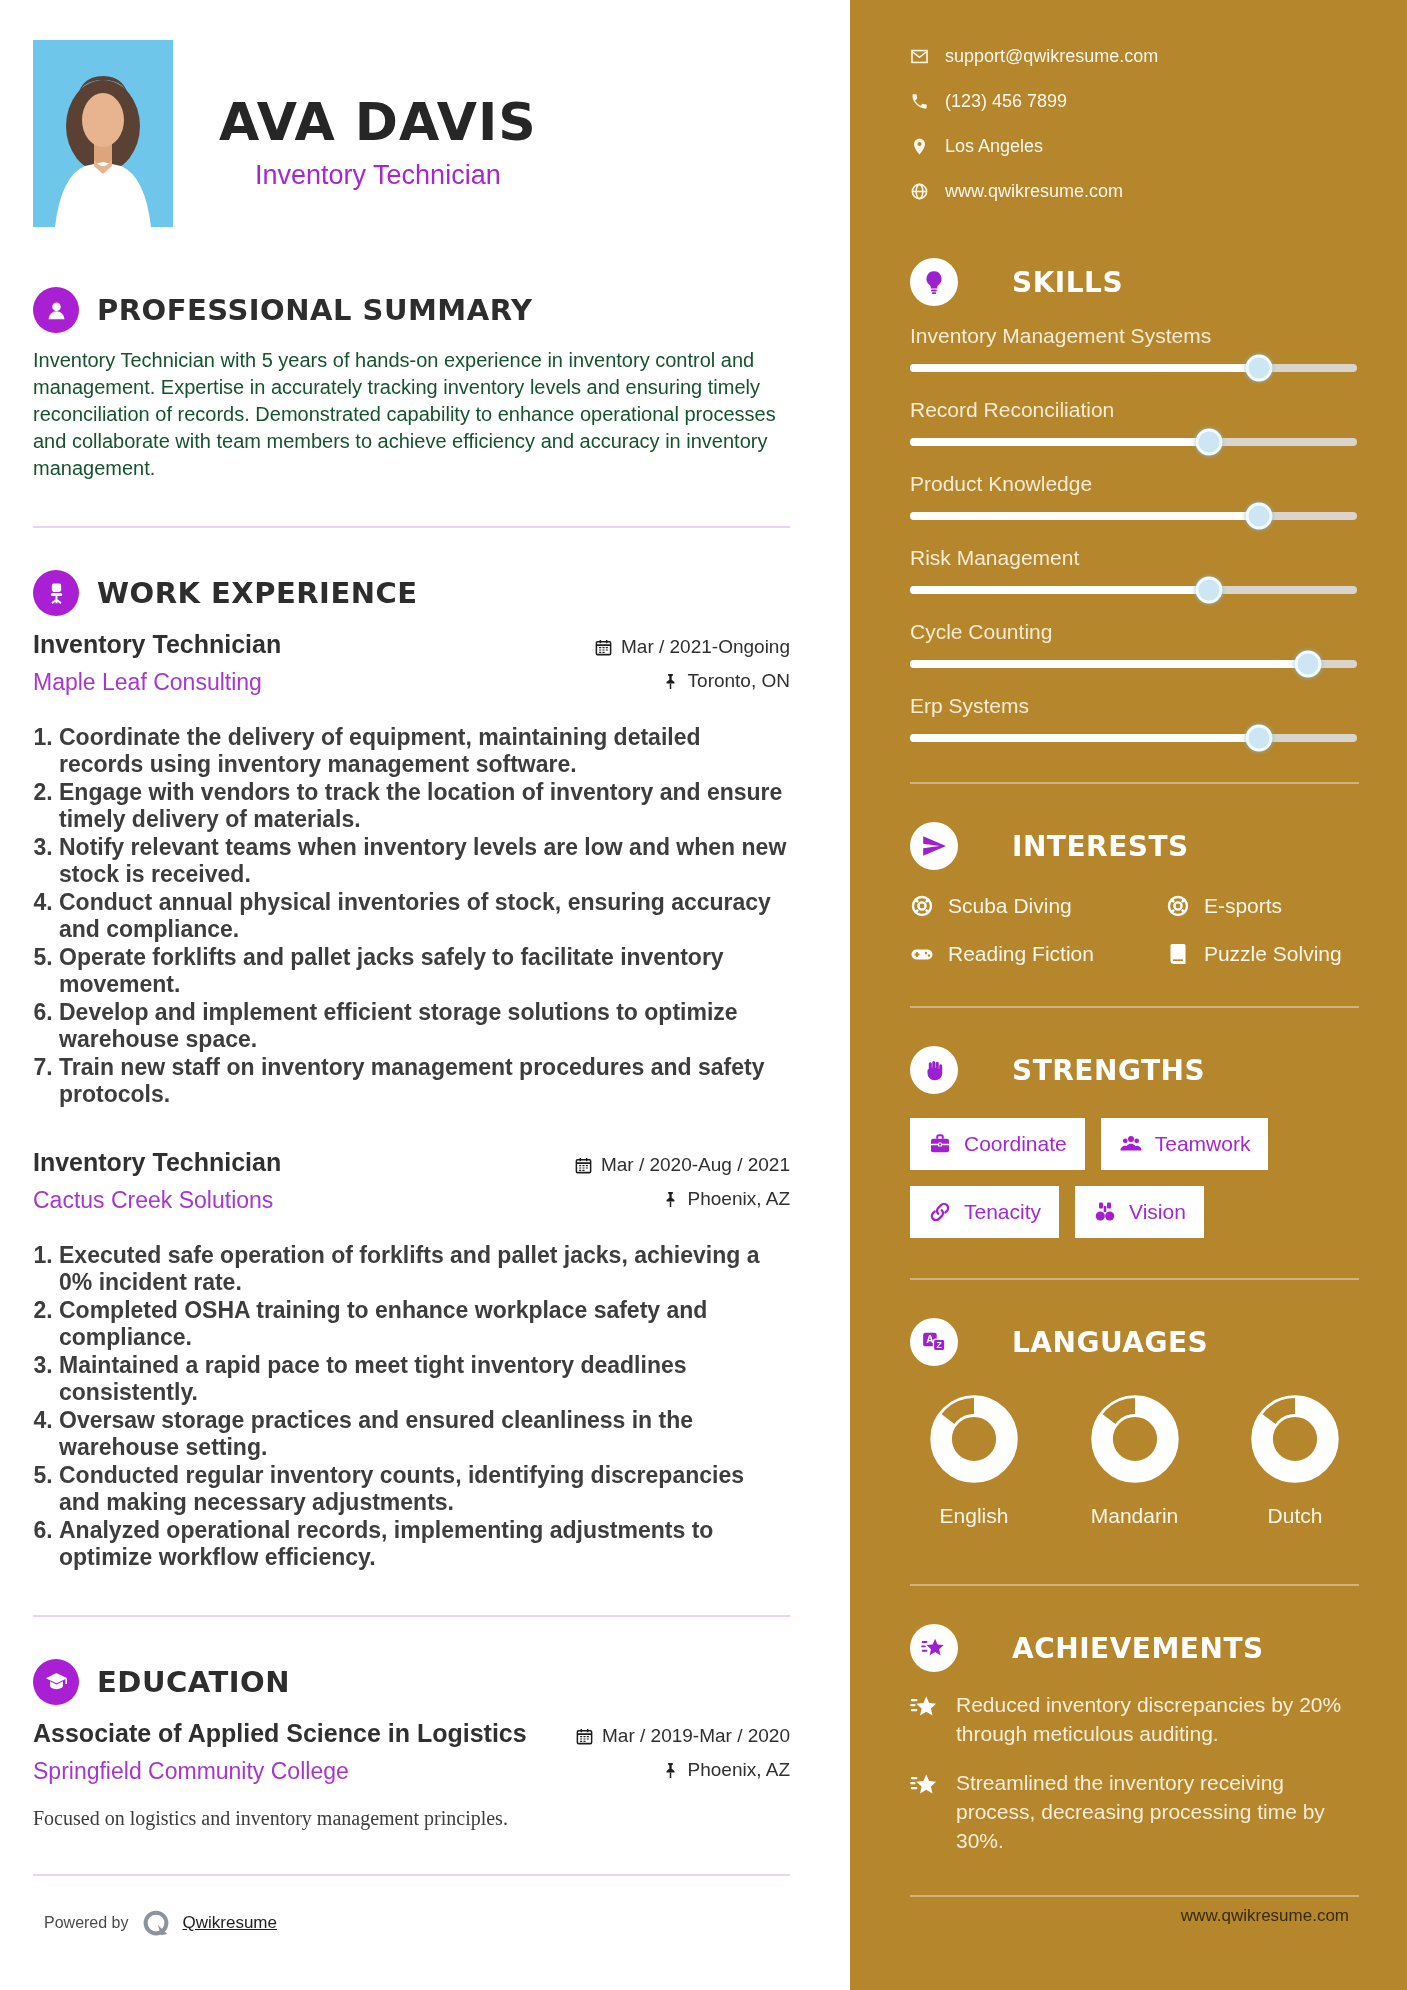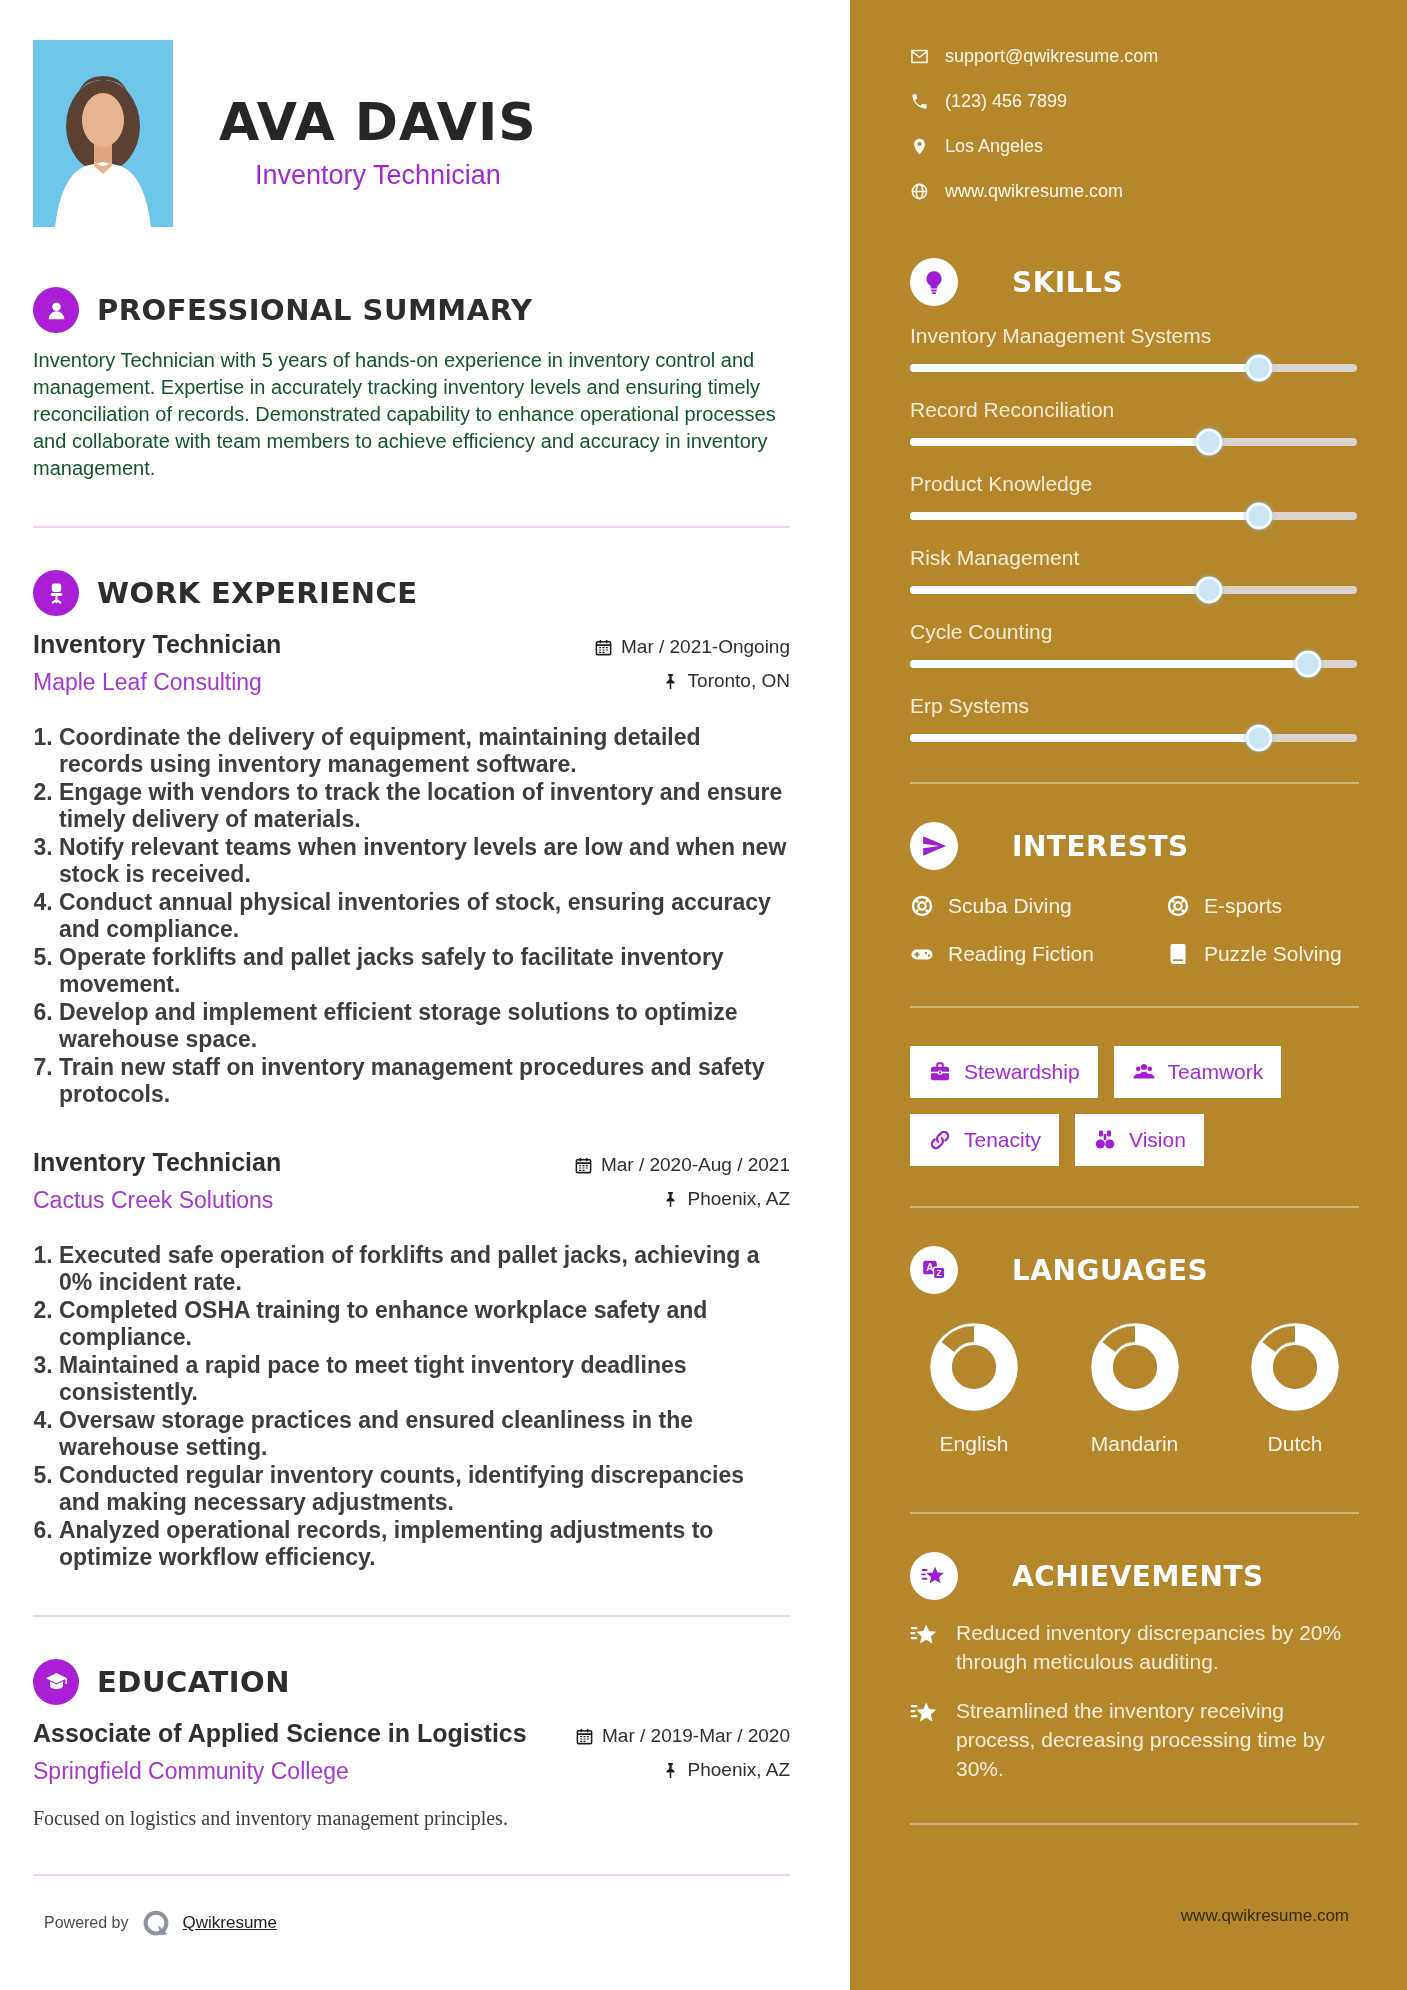--- a/index.html
+++ b/index.html
@@ -455,26 +455,34 @@
               <use href="#i-book"></use>
             </svg>
           <span>Puzzle Solving</span>
         </div>
       </div>
     </div>
 
     <div class="side-divider"></div>
 
     <div>
+      <div class="side-head">
+        <span class="badge-w">
+            <svg>
+              <use href="#i-fist"></use>
+            </svg>
+          </span>
+        <span class="side-title">STRENGTHS</span>
+      </div>
       <div class="chips">
         <div class="chip">
           <svg>
               <use href="#i-briefcase"></use>
             </svg>
-          <span>Stewardship</span>
+          <span>Coordinate</span>
         </div>
         <div class="chip">
           <svg>
               <use href="#i-team"></use>
             </svg>
           <span>Teamwork</span>
         </div>
         <div class="chip">
           <svg>
               <use href="#i-link"></use>

